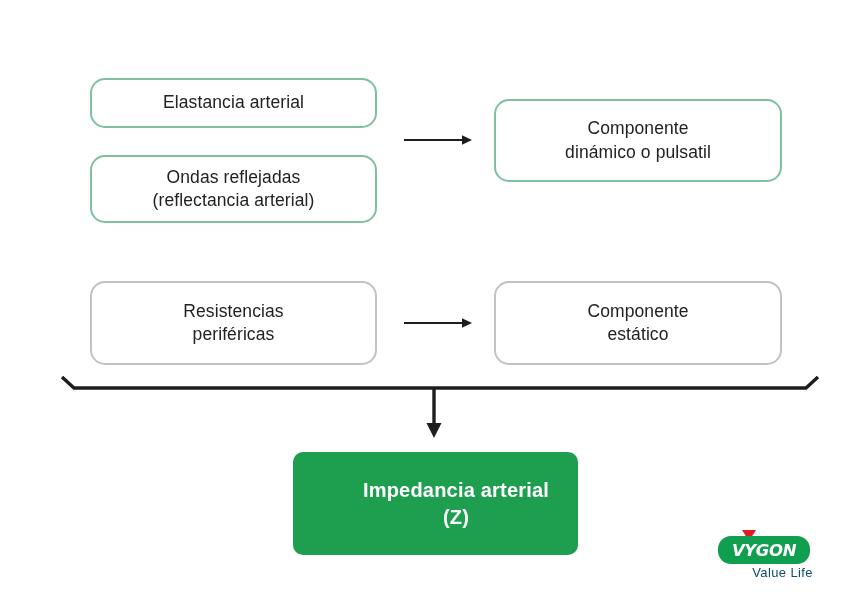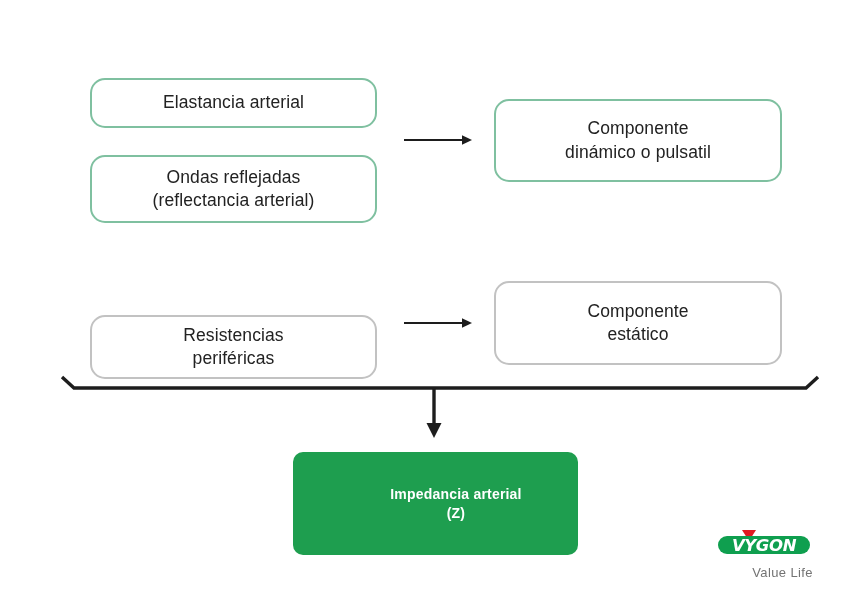--- a/index.html
+++ b/index.html
@@ -59,35 +59,34 @@
   
   #node-elastancia {
     left: 90px; top: 78px; width: 287px; height: 50px;
     font-size: 17.5px;
   }
   #node-ondas {
     left: 90px; top: 155px; width: 287px; height: 68px;
     font-size: 17.5px;
   }
   #node-resistencias {
-    left: 90px; top: 281px; width: 287px; height: 64px;
-    font-size: 17.5px;
-    margin-top: 34px;
+    left: 90px; top: 281px; width: 287px; height: 84px;
+    font-size: 17.5px;
   }
   #node-dinamico {
     left: 494px; top: 99px; width: 288px; height: 83px;
     font-size: 17.5px;
   }
   #node-estatico {
     left: 494px; top: 281px; width: 288px; height: 84px;
     font-size: 17.5px;
   }
   #node-impedancia {
     left: 293px; top: 452px; width: 285px; height: 103px;
-    font-size: 14px;
+    font-size: 20px;
     padding-left: 41px;
   }
 
   
   .connector {
     position: absolute;
   }
   #arrow-top    { left: 400px; top: 122px;  width: 80px;  height: 36px; }
   #arrow-bottom { left: 400px; top: 305px;  width: 80px;  height: 36px; }
   #brace-group  { left: 50px;  top: 368px;  width: 780px; height: 80px; }
@@ -98,21 +97,21 @@
     left: 700px;
     top: 530px;
     width: 132px;
     height: 56px;
   }
   .logo-pill {
     position: absolute;
     left: 18px;
     top: 6px;
     width: 92px;
-    height: 18px;
+    height: 28px;
     background: #0f9f4f;
     border-radius: 13px;
     display: flex;
     align-items: center;
     justify-content: center;
   }
   .logo-wordmark {
     color: #ffffff;
     font-size: 16.5px;
     font-weight: bold;
@@ -129,21 +128,21 @@
     border-left: 7px solid transparent;
     border-right: 7px solid transparent;
     border-top: 11px solid #e11b22;
   }
   .logo-tagline {
     position: absolute;
     left: 0px;
     top: 35px;
     width: 113px;
     text-align: right;
-    color: #737373;
+    color: #0c4a6e;
     font-size: 13px;
     letter-spacing: 0.4px;
   }
 </style>
 </head>
 <body>
 
 <div class="canvas">
 
   <div class="node node--green" id="node-elastancia">

